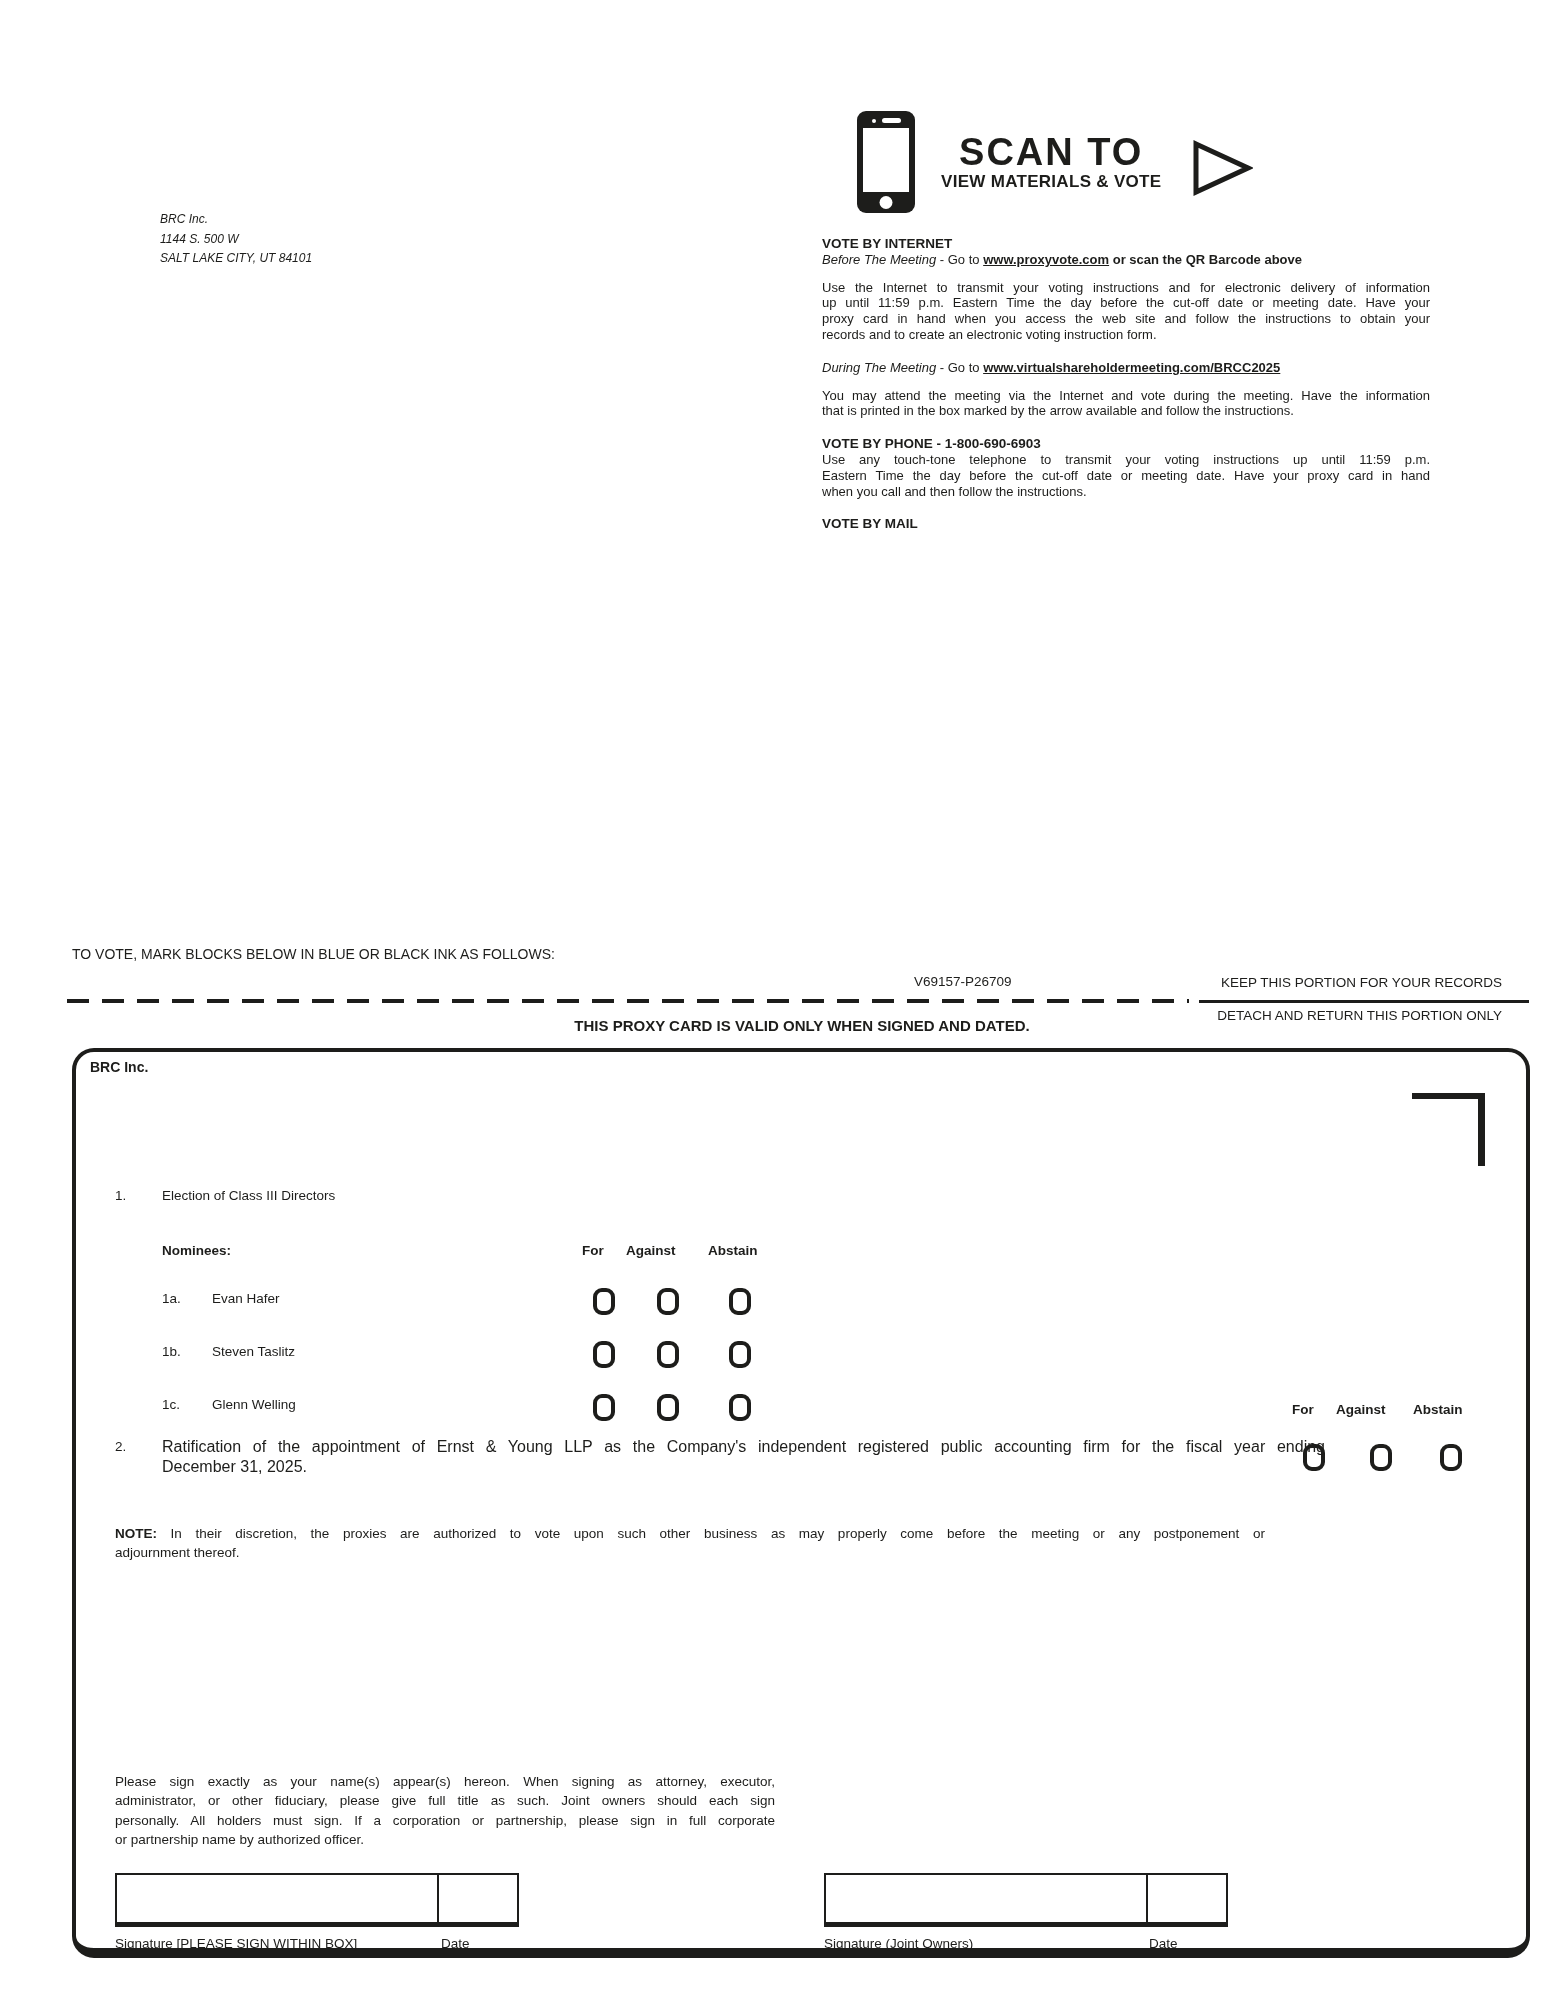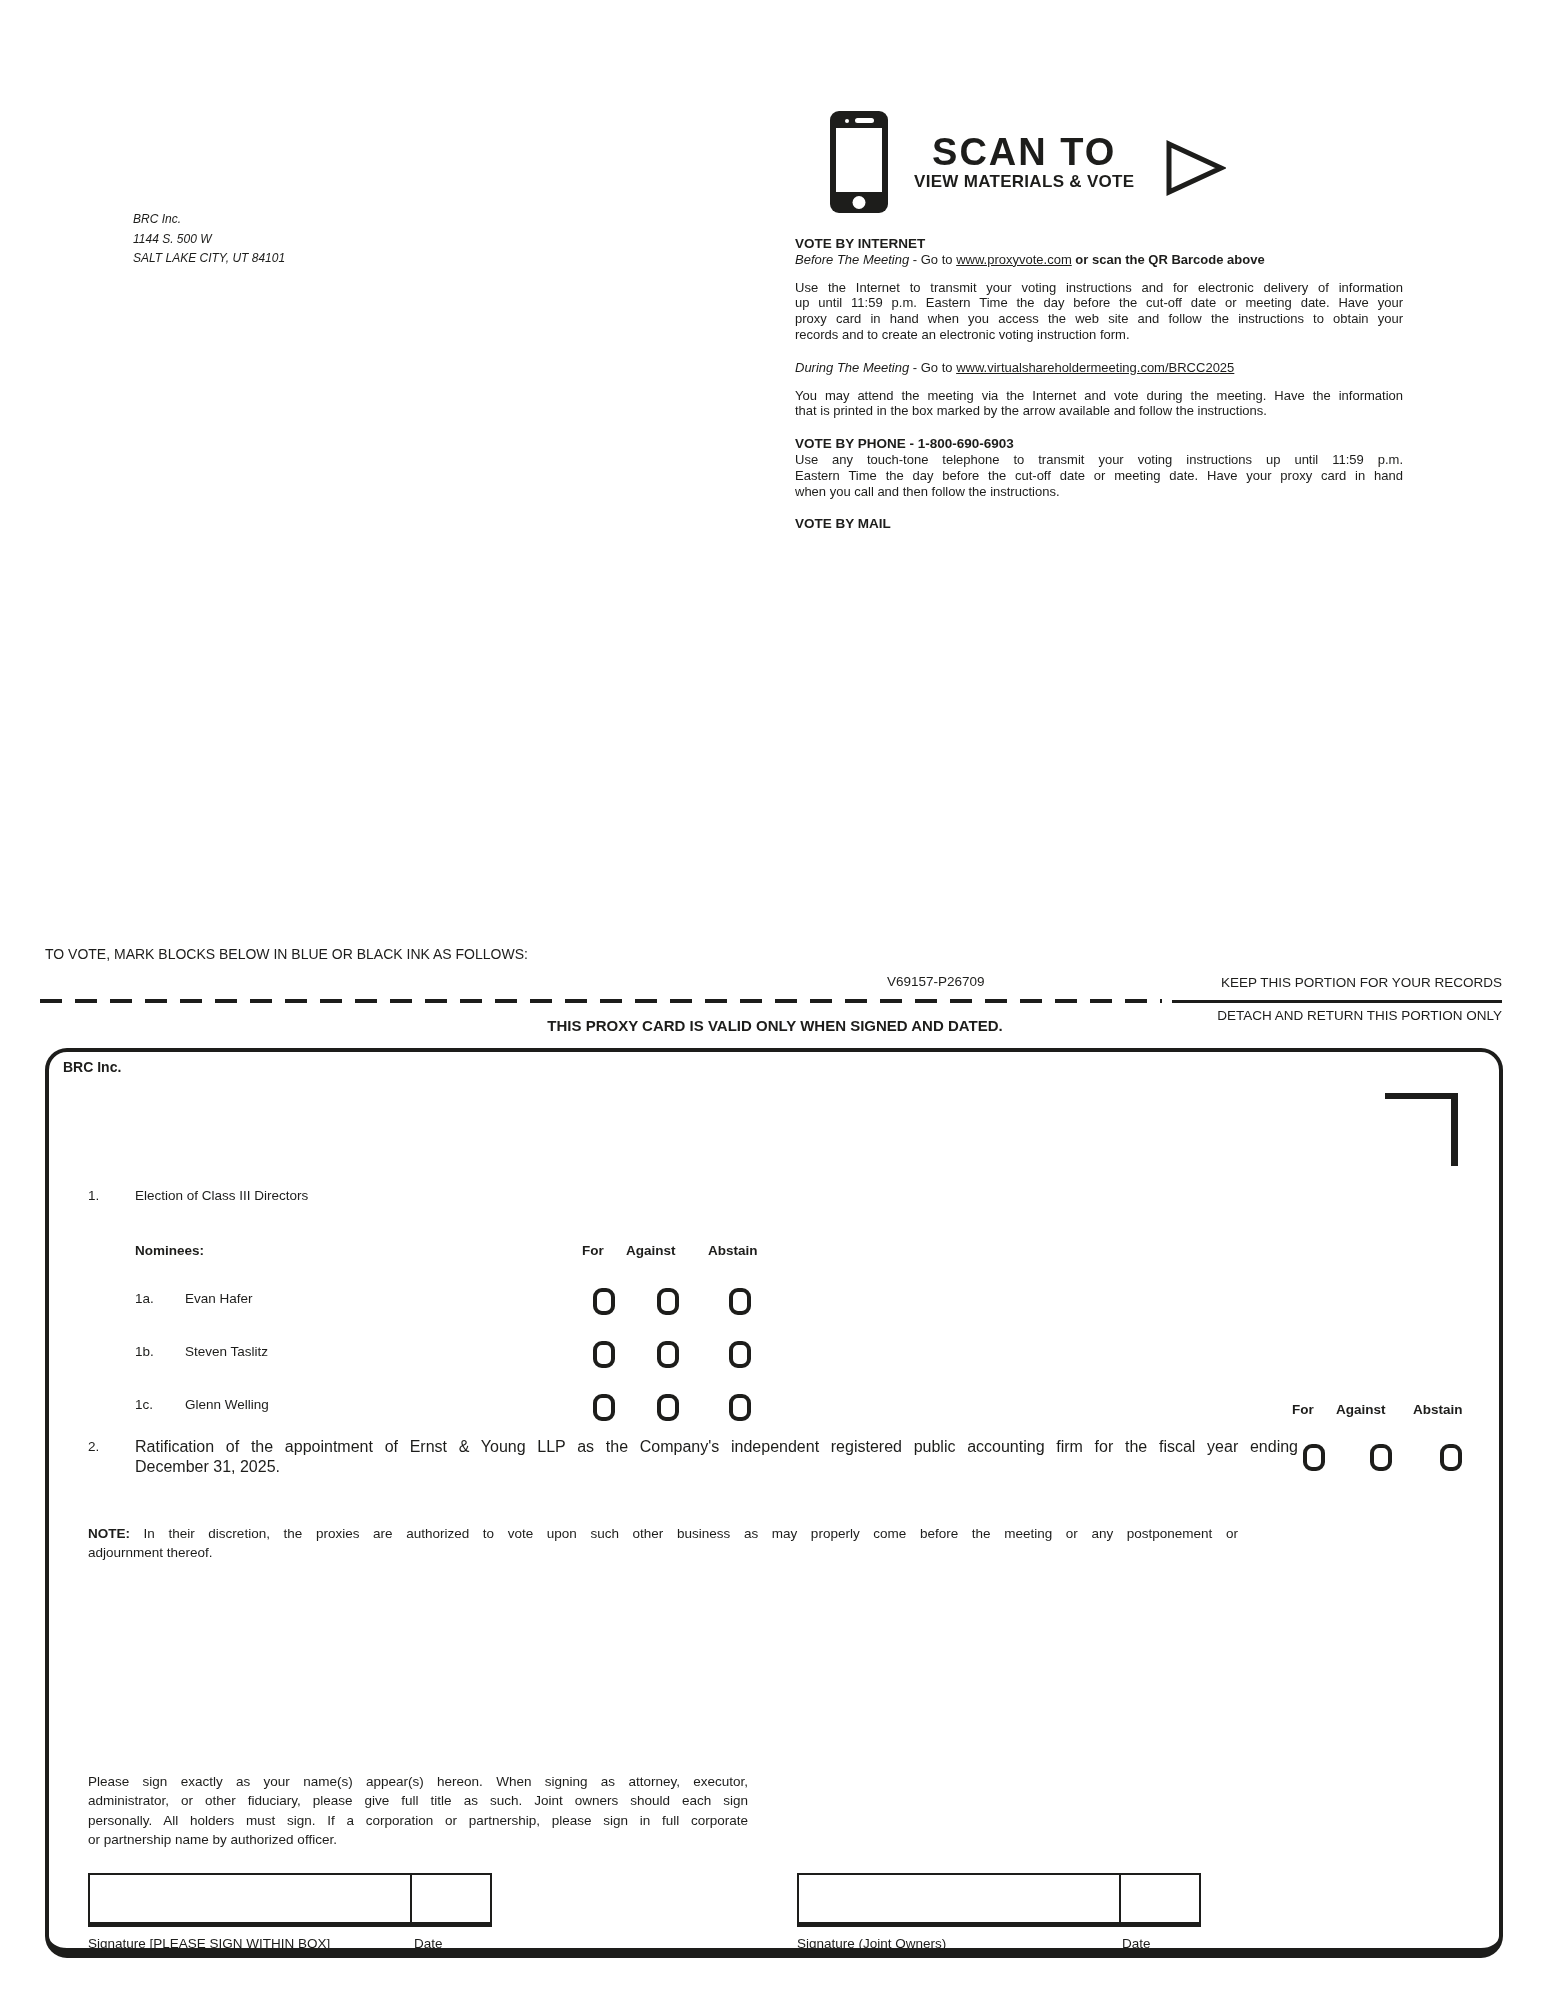--- a/index.html
+++ b/index.html
@@ -1,19 +1,19 @@
 <!DOCTYPE html>
 <html><head>
 <meta charset="utf-8">
 <style>
   * { margin:0; padding:0; box-sizing:border-box; }
   html,body { background:#fff; }
   .page { position:relative; width:1550px; height:2006px; background:#fff;
           font-family:"Liberation Sans","DejaVu Sans",sans-serif; color:#1d1d1b; overflow:hidden; }
-  .abs { position:absolute; }
+  .abs { position:absolute;margin-left:27px; }
   .b { font-weight:700; }
   .i { font-style:italic; }
 
   
   .address { left:133px; top:210px; font-size:12px; font-style:italic; line-height:19.5px; }
 
   
   .scan-banner { left:830px; top:111px; display:flex; align-items:center; }
   .phone { position:relative; width:58px; height:102px; background:#1d1d1b; border-radius:9px; flex:0 0 auto; }
   .phone-screen { position:absolute; left:6px; right:6px; top:17px; bottom:21px; background:#fff; }
@@ -22,21 +22,21 @@
   .phone-home { position:absolute; bottom:4px; left:50%; transform:translateX(-50%); width:13px; height:13px; border-radius:50%; background:#fff; }
   .scan-text { margin-left:26px; text-align:center; }
   .scan-title { font-size:38px; font-weight:700; letter-spacing:2px; line-height:38px; }
   .scan-sub { font-size:17px; font-weight:700; letter-spacing:0.3px; margin-top:1px; }
   .arrow-svg { margin-left:30px; margin-top:12px; }
 
   
   .instructions { left:795px; top:236px; width:608px; font-size:13px; line-height:15.8px; }
   .instructions .h { font-weight:700; font-size:13.5px; }
   .mt12 { margin-top:12px; } .mt17 { margin-top:17px; }
-  .link { font-weight:400; text-decoration:underline; cursor:pointer; }
+  .link { font-weight:700; text-decoration:underline; cursor:pointer; }
   .jlines > div { text-align:justify; text-align-last:justify; }
   .jlines > div:last-child { text-align:justify; text-align-last:left; }
   .jline { text-align:justify; text-align-last:justify; }
 
   
   .caps { font-size:13.5px; }
   .dash-line { left:40px; top:999px; width:1122px; height:4px;
                background:repeating-linear-gradient(90deg,#1d1d1b 0 22px,transparent 22px 35px); }
   .keep-underline { left:1172px; top:1000px; width:330px; height:3px; background:#1d1d1b; }
 

